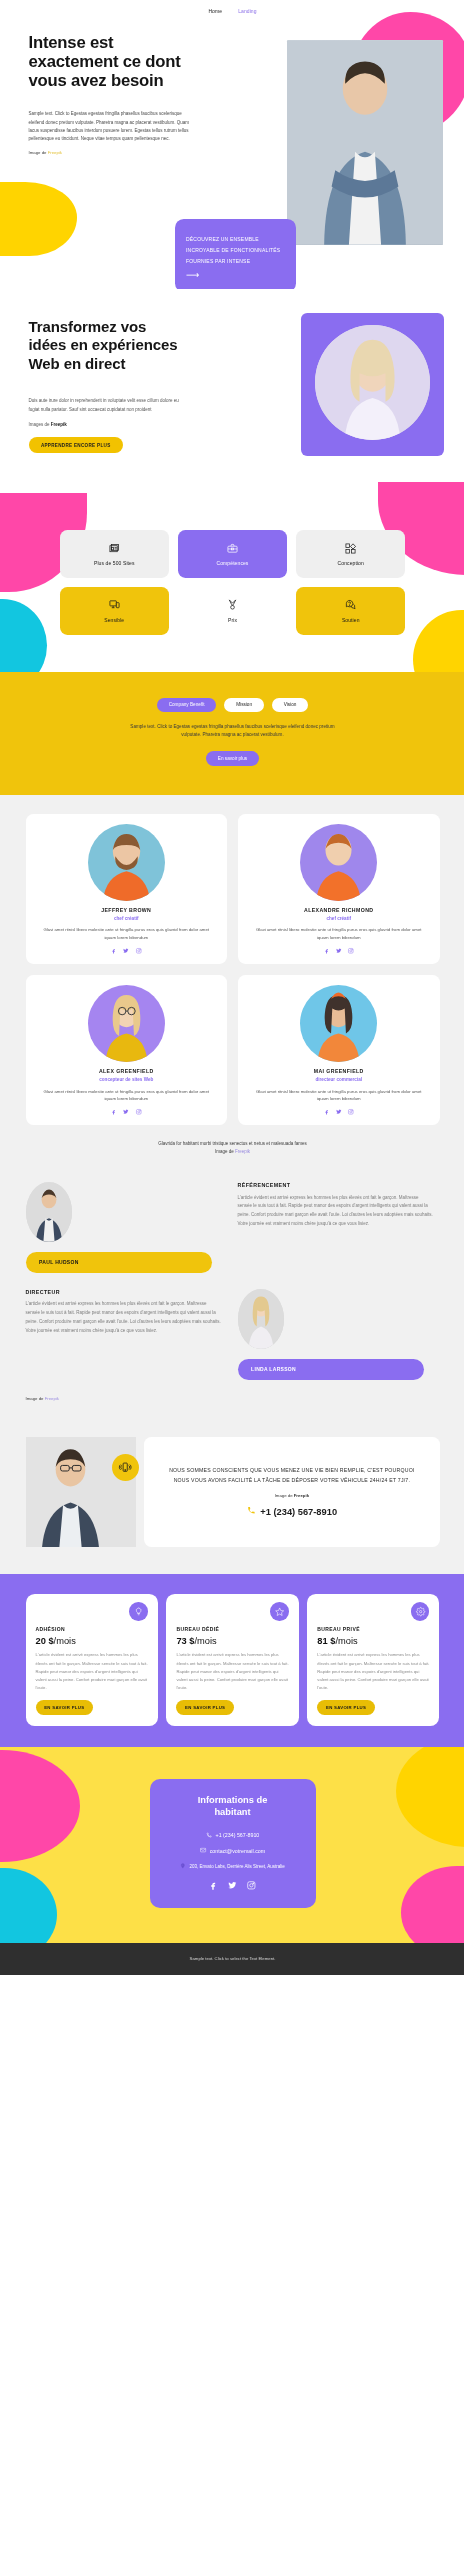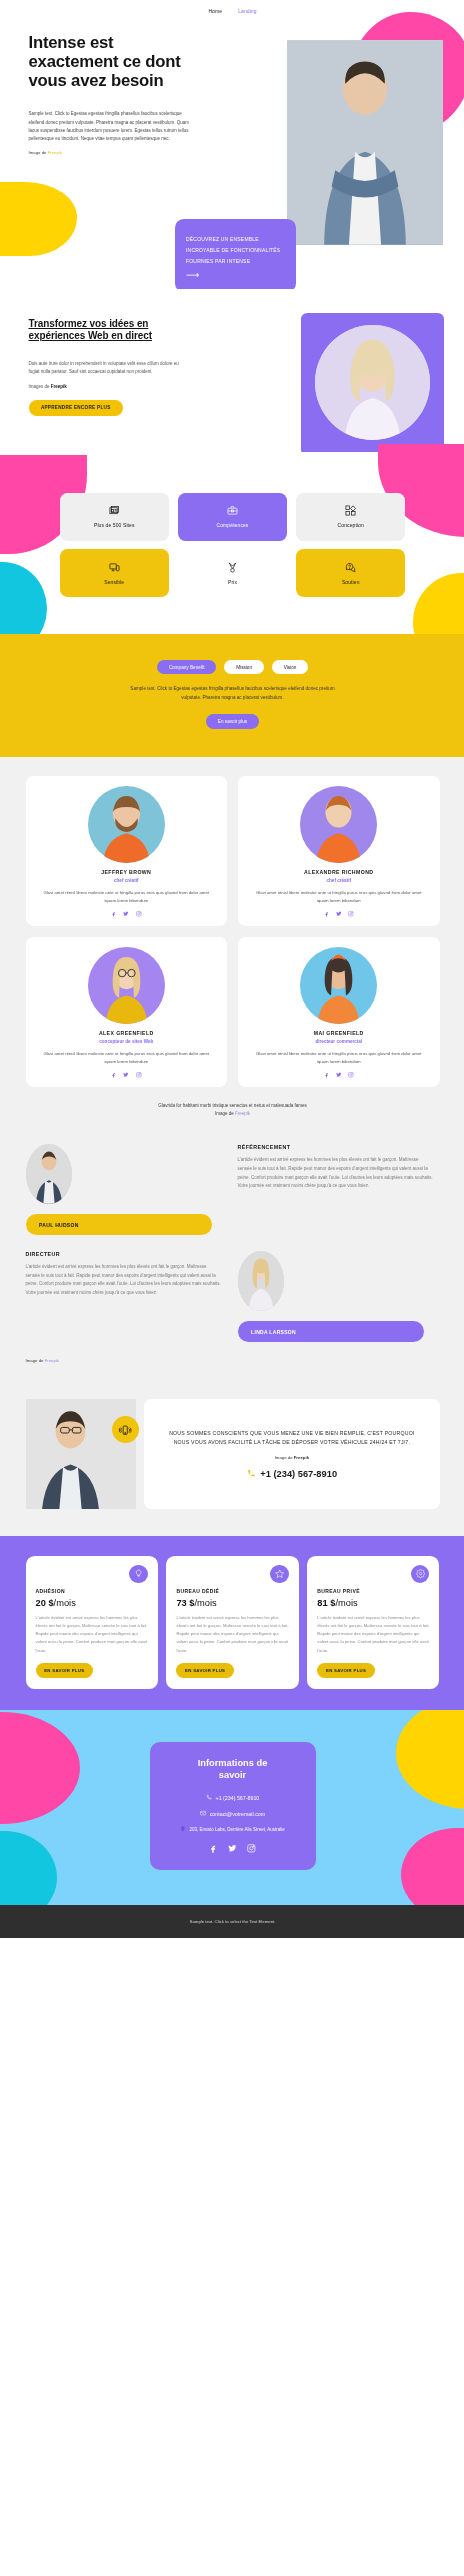--- a/index.html
+++ b/index.html
@@ -55,21 +55,21 @@
     background:#8a6df0; border-radius:8.7px; z-index:20;
     padding:12.4px 11px 0 11px;
   }
   .hero-cta .t { color:#fff; font-size:5px; line-height:1.62; letter-spacing:0.2px; text-transform:uppercase; }
   .hero-cta .arrow { color:#fff; font-size:9.3px; margin-top:5.6px; display:block; line-height:1; }
 
   
   .sec2 { position:relative; z-index:10; padding:28.5px 0 36px 0; background:#fff; }
   .sec2-inner { position:relative; width:465px; display:flex; }
   .sec2-left { width:211px; margin-left:28.5px; }
-  .sec2-left h2 { font-size:10px; line-height:1.26; font-weight:800; color:#161616; letter-spacing:-0.1px; margin-bottom:17px; width:149px;text-decoration:underline;}
+  .sec2-left h2 { font-size:15px; line-height:1.26; font-weight:800; color:#161616; letter-spacing:-0.1px; margin-bottom:23px; width:149px;}
   .sec2-left p { font-size:4.5px; line-height:1.95; color:#555; width:155px; }
   .btn-yellow {
     display:inline-block; background:#f2c200; color:#1d1d1d; border:none;
     border-radius:25px; padding:5.6px 12.4px; font-size:4.6px; font-weight:700;
     letter-spacing:0.3px; margin-top:7.4px; cursor:pointer;
   }
   .sec2-right { position:absolute; right:21px; top:-5px; width:143px; height:143px; }
   .sec2-purple { position:absolute; inset:0; background:#8a6df0; border-radius:6.2px; }
   .sec2-avatar {
     position:absolute; left:13.6px; top:12.4px; width:115px; height:115px; border-radius:50%;
@@ -156,21 +156,21 @@
   .pbadge { position:absolute; right:10px; top:8.7px; width:18.6px; height:18.6px; border-radius:50%;
             background:#8a6df0; display:flex; align-items:center; justify-content:center; }
   .ptitle { font-size:5px; font-weight:700; letter-spacing:0.4px; color:#161616; margin-top:22px; }
   .pprice { font-size:9.3px; font-weight:800; color:#121212; margin-top:4.3px; }
   .pprice span.unit { font-weight:400; }
   .pdesc { font-size:4.2px; line-height:1.95; color:#8b8b8b; margin-top:5.6px; }
   .pbtn { background:#e8bd05; color:#1a1a1a; border:none; border-radius:18.6px; padding:5px 8.7px;
           font-size:4.3px; font-weight:700; letter-spacing:0.3px; margin-top:8px; cursor:pointer; }
 
   
-  .contact-sec { position:relative; background:#7dd3fc; padding:32px 0 35px 0; z-index:10; overflow:hidden; }
+  .contact-sec { position:relative; background:#fde047; padding:32px 0 35px 0; z-index:10; overflow:hidden; }
   .c-pink { position:absolute; left:-32px; top:2.5px; width:112px; height:112px; background:#ff47a8;
             border-radius:0 70% 70% 0/0 50% 50% 0; z-index:1; }
   .c-yellow { position:absolute; right:-36px; top:-12.4px; width:105px; height:112px; background:#ffd400;
             border-radius:70% 0 0 70%/50% 0 0 50%; z-index:1; }
   .c-cyan { position:absolute; left:-30px; bottom:-18.6px; width:87px; height:93px; background:#12c6e0;
             border-radius:0 60% 60% 0/0 50% 50% 0; z-index:1; }
   .c-pink2 { position:absolute; right:-28.5px; bottom:-16px; width:93px; height:93px; background:#ff47a8;
             border-radius:60% 0 0 60%/50% 0 0 50%; z-index:1; }
   .contact-card { position:relative; z-index:12; width:166px; margin:0 auto; background:#8a6df0;
                   border-radius:10px; padding:16px 13.6px 16px 13.6px; text-align:center; color:#fff; }
@@ -631,21 +631,21 @@
 
   <section class="contact-sec">
     <div class="c-pink blob"></div>
     <div class="c-yellow blob"></div>
     <div class="c-cyan blob"></div>
     <div class="c-pink2 blob"></div>
 
     <div class="contact-card">
       <h3>
         <span>Informations de</span><br>
-        <span>savoir</span>
+        <span>habitant</span>
       </h3>
 
       <div class="c-line">
         <span>
           <svg width="6.2" height="6.2" viewBox="0 0 24 24" fill="none" stroke="#fff" stroke-width="1.8">
             <path d="M7 11a14 14 0 0 0 6 6l2-2a1 1 0 0 1 1-.2 10 10 0 0 0 3 .5 1 1 0 0 1 1 1V19a1 1 0 0 1-1 1A16 16 0 0 1 4 5a1 1 0 0 1 1-1h2.7a1 1 0 0 1 1 1 10 10 0 0 0 .5 3 1 1 0 0 1-.2 1z"></path>
           </svg>
         </span>
         <span>+1 (234) 567-8910</span>
       </div>

